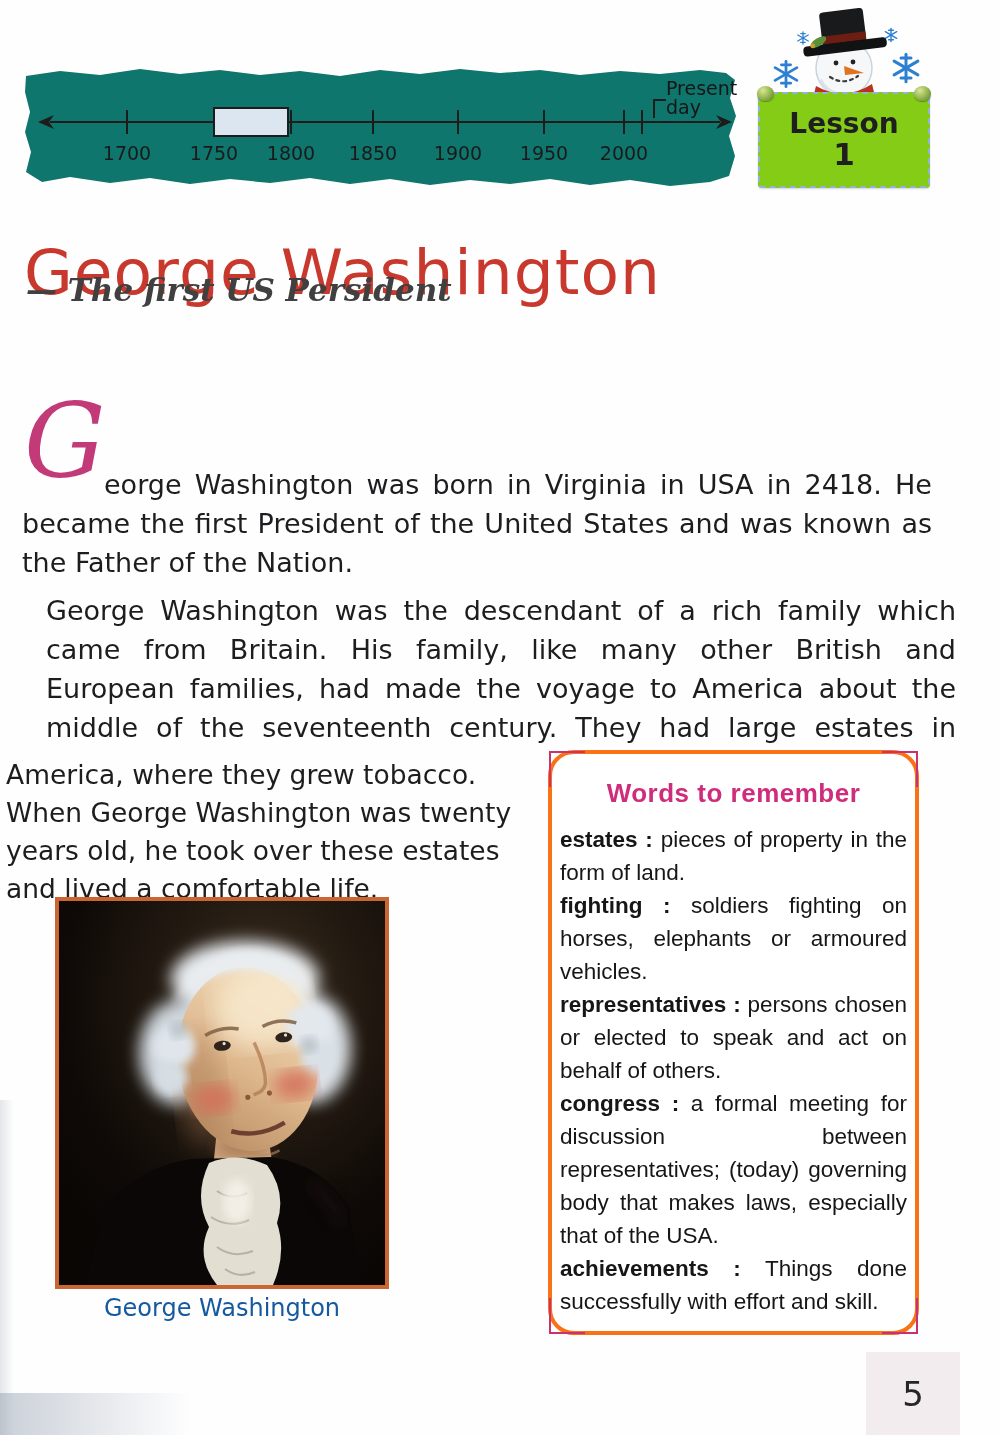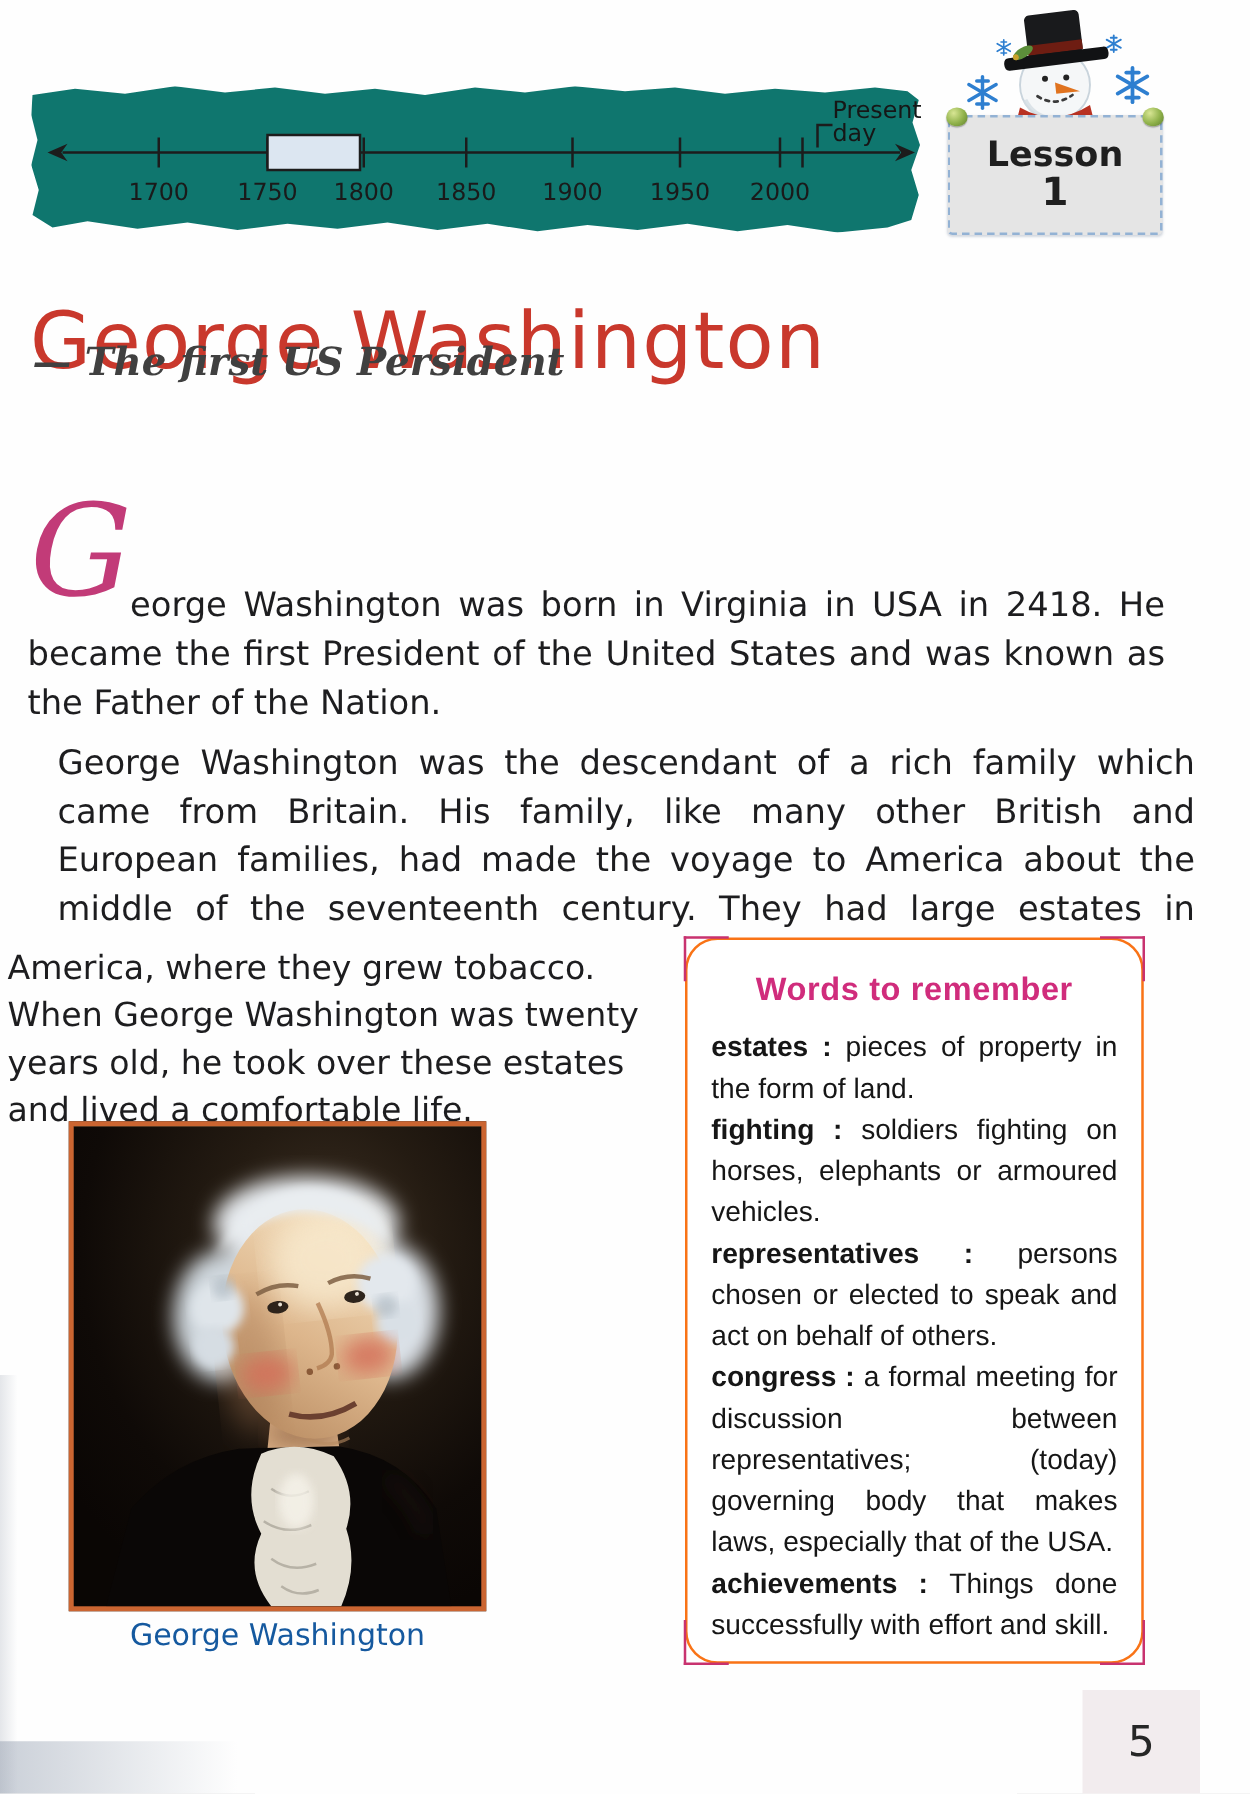--- a/index.html
+++ b/index.html
@@ -18,21 +18,21 @@
   .tl-label{font-size:19px;fill:#1a1a1a;font-family:"DejaVu Sans",sans-serif;text-anchor:middle;}
   .present-label{
     position:absolute;left:666px;top:79px;width:74px;
     font-size:19px;line-height:19px;color:#161616;
   }
   
   .lesson-area{position:absolute;left:752px;top:8px;width:195px;height:185px;}
   .snowman{position:absolute;left:8px;top:0;}
   .lesson-card{
     position:absolute;left:6px;top:84px;width:168px;height:92px;
-    background:#e5e5e5;border:2px dashed #93b2d4;border-radius:4px;
+    background:#84cc16;border:2px dashed #93b2d4;border-radius:4px;
     text-align:center;box-shadow:0 1px 2px rgba(80,100,130,.25);
   }
   .lesson-label{font-size:28px;font-weight:bold;color:#1f1f1f;margin-top:16px;line-height:28px;}
   .lesson-number{font-size:31px;font-weight:bold;color:#1f1f1f;line-height:32px;}
   .pin{
     position:absolute;width:17px;height:15px;border-radius:50% 50% 45% 45%;
     background:radial-gradient(circle at 35% 30%,#d8e694,#8fb14a 55%,#5d7d2c);
     top:-8px;box-shadow:0 1px 1px rgba(0,0,0,.3);
   }
   .pin.left{left:-3px;} .pin.right{right:-3px;}
@@ -58,32 +58,32 @@
     position:absolute;left:22px;top:564px;width:910px;
     font-size:27px;line-height:39px;text-align:justify;text-align-last:justify;margin-left:24px;
   }
   .family-narrow{
     position:absolute;left:6px;top:729px;width:520px;
     font-size:26.5px;line-height:38px;
   }
   
   .words-box{
     position:absolute;left:548px;top:750px;width:363px;height:577px;
-    border:2px solid #f97316;border-radius:26px;background:#fff;
+    border:4px solid #f97316;border-radius:26px;background:#fff;
   }
   .corner{position:absolute;width:34px;height:34px;pointer-events:none;}
   .corner.tl{top:-3px;left:-3px;border-top:2px solid #c8326f;border-left:2px solid #c8326f;}
   .corner.tr{top:-3px;right:-3px;border-top:2px solid #c8326f;border-right:2px solid #c8326f;}
   .corner.bl{bottom:-3px;left:-3px;border-bottom:2px solid #c8326f;border-left:2px solid #c8326f;}
   .corner.br{bottom:-3px;right:-3px;border-bottom:2px solid #c8326f;border-right:2px solid #c8326f;}
   .words-title{
     text-align:center;color:#d02c7c;font-weight:bold;font-size:26px;
     font-family:"Liberation Sans",sans-serif;margin:24px 0 14px 0;letter-spacing:.5px;
   }
-  .words-entries{padding:0 19px;}
+  .words-entries{padding:0 8px;}
   .word-entry{
     font-family:"Liberation Sans",sans-serif;font-size:22.5px;line-height:33px;
     text-align:justify;color:#161616;
   }
   .word-term,.word-sep{font-weight:bold;}
   
   .portrait-frame{
     position:absolute;left:55px;top:897px;width:326px;height:384px;
     border:4px solid #cb6531;background:#14100c;box-shadow:inset 0 0 0 1px #e8a060;
   }

